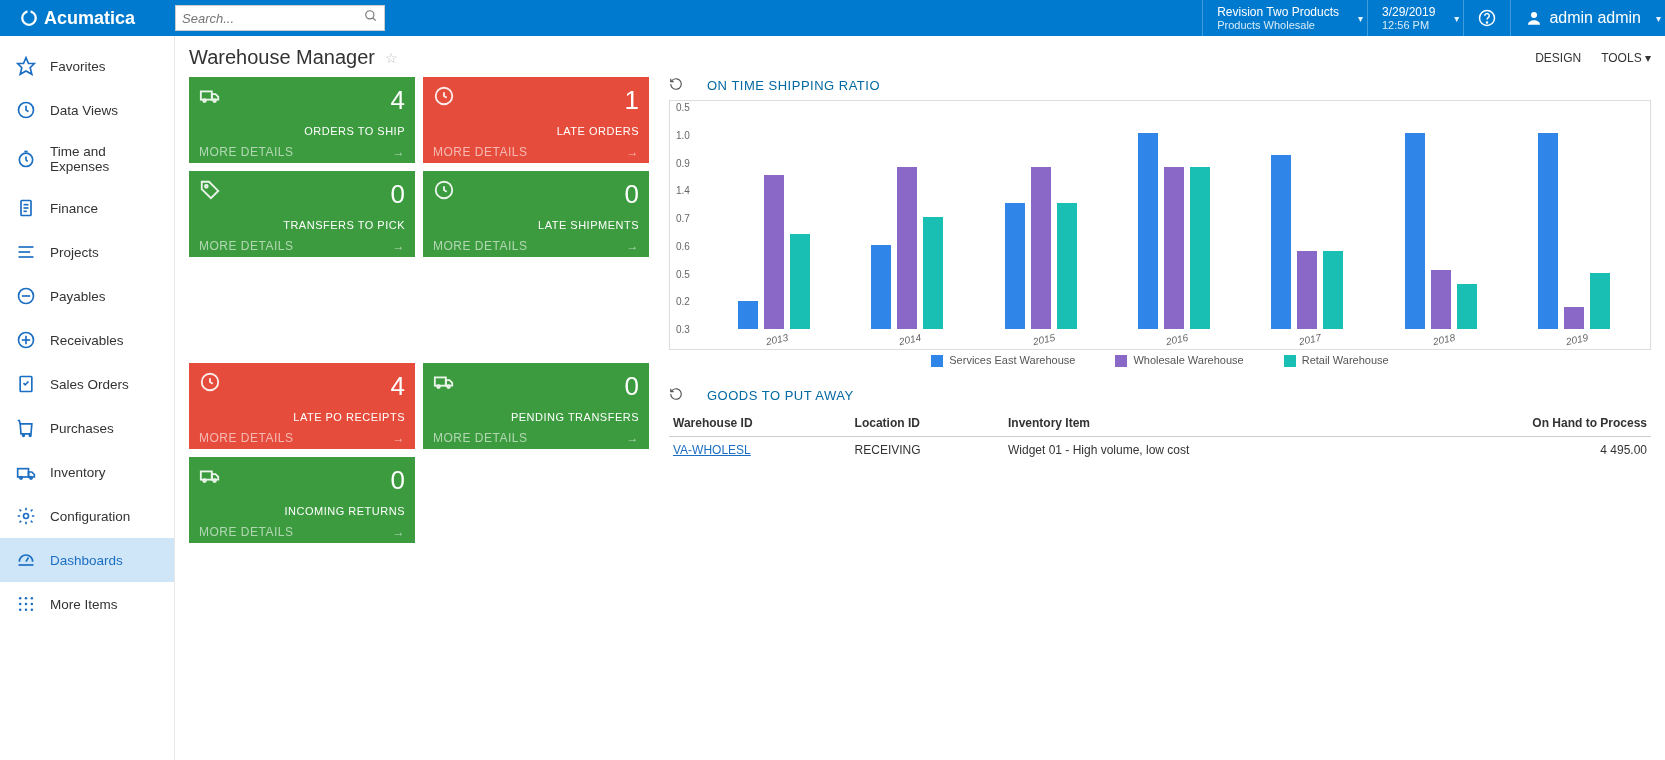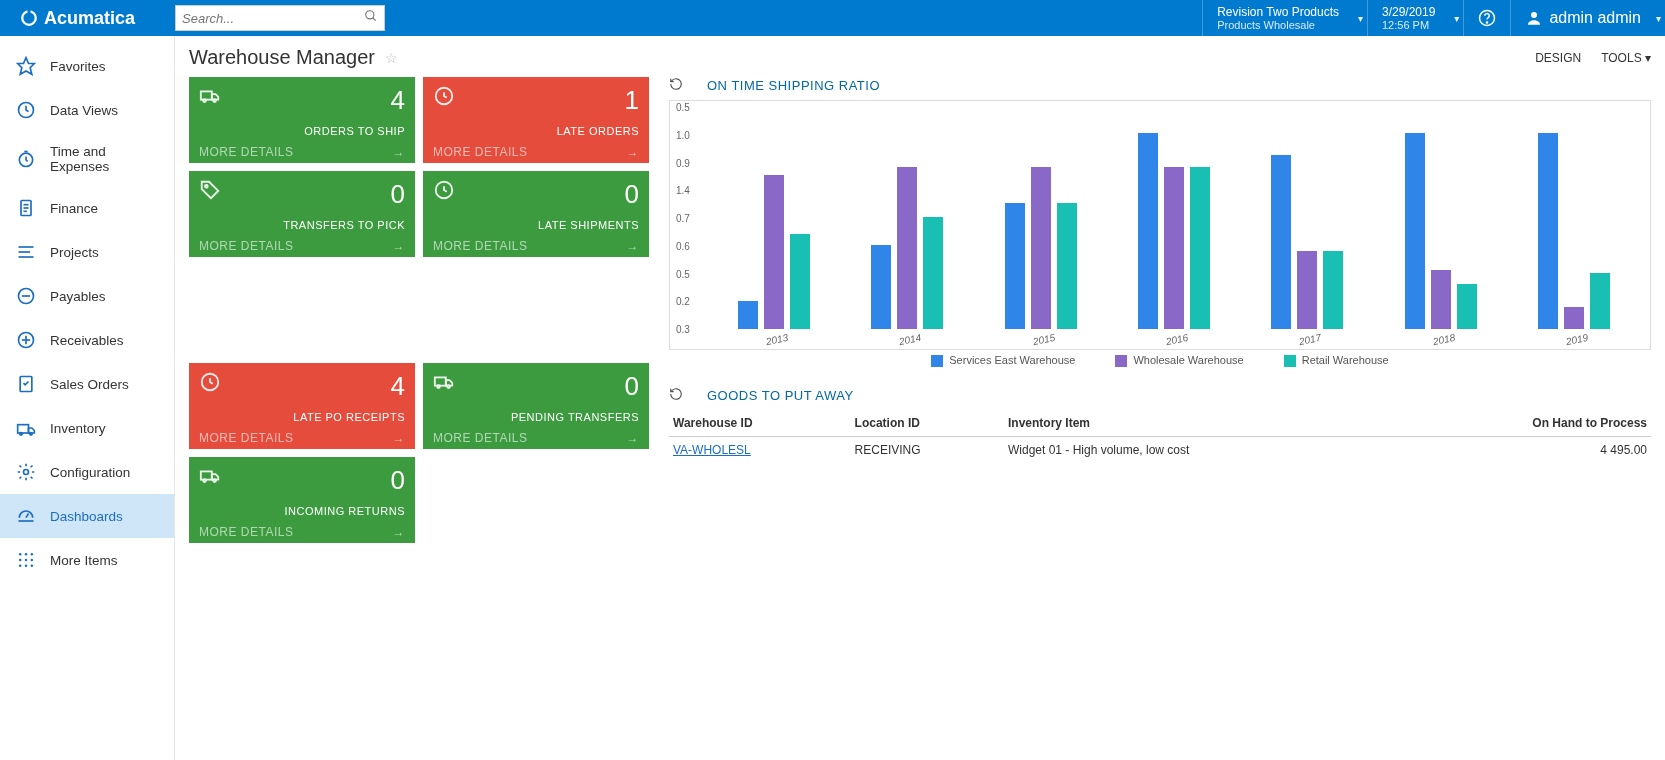--- a/index.html
+++ b/index.html
@@ -189,20 +189,31 @@
         <span>Receivables</span>
       </div>
       <div class="nav-item">
         <span class="nicon">
           <svg viewBox="0 0 24 24" width="20" height="20" fill="none" stroke="currentColor" stroke-width="2">
             <rect x="5" y="3" width="14" height="18" rx="1"></rect>
             <polyline points="9 11 11 13 15 9"></polyline>
           </svg>
         </span>
         <span>Sales Orders</span>
+      </div>
+      <div class="nav-item">
+        <span class="nicon">
+          <svg viewBox="0 0 24 24" width="20" height="20" fill="none" stroke="currentColor" stroke-width="2">
+            <path d="M5 7h14l-1 12H6z"></path>
+            <circle cx="9" cy="21" r="1"></circle>
+            <circle cx="17" cy="21" r="1"></circle>
+            <path d="M5 7L4 3H2"></path>
+          </svg>
+        </span>
+        <span>Purchases</span>
       </div>
       <div class="nav-item">
         <span class="nicon">
           <svg viewBox="0 0 24 24" width="20" height="20" fill="none" stroke="currentColor" stroke-width="2">
             <rect x="2" y="8" width="13" height="10"></rect>
             <path d="M15 12h4l3 3v3h-7z"></path>
             <circle cx="6" cy="19" r="1.5"></circle>
             <circle cx="18" cy="19" r="1.5"></circle>
           </svg>
         </span>

